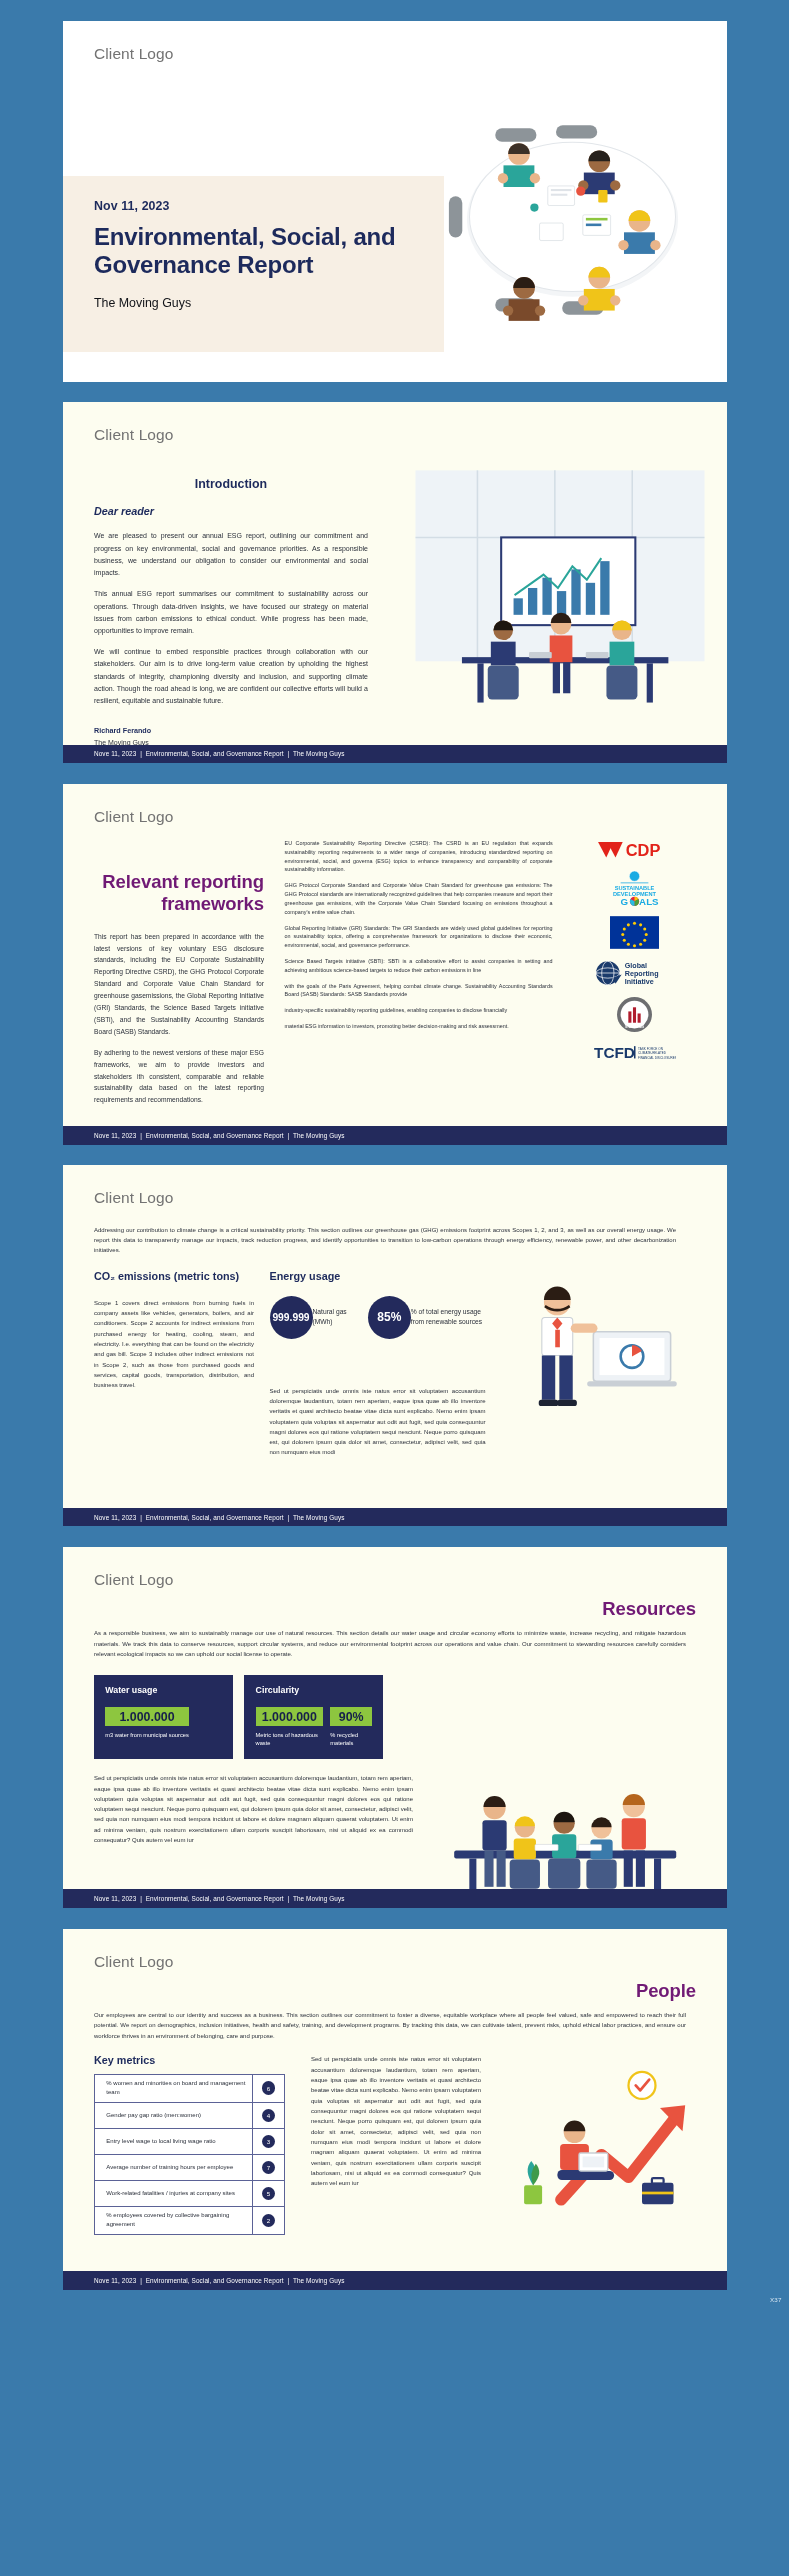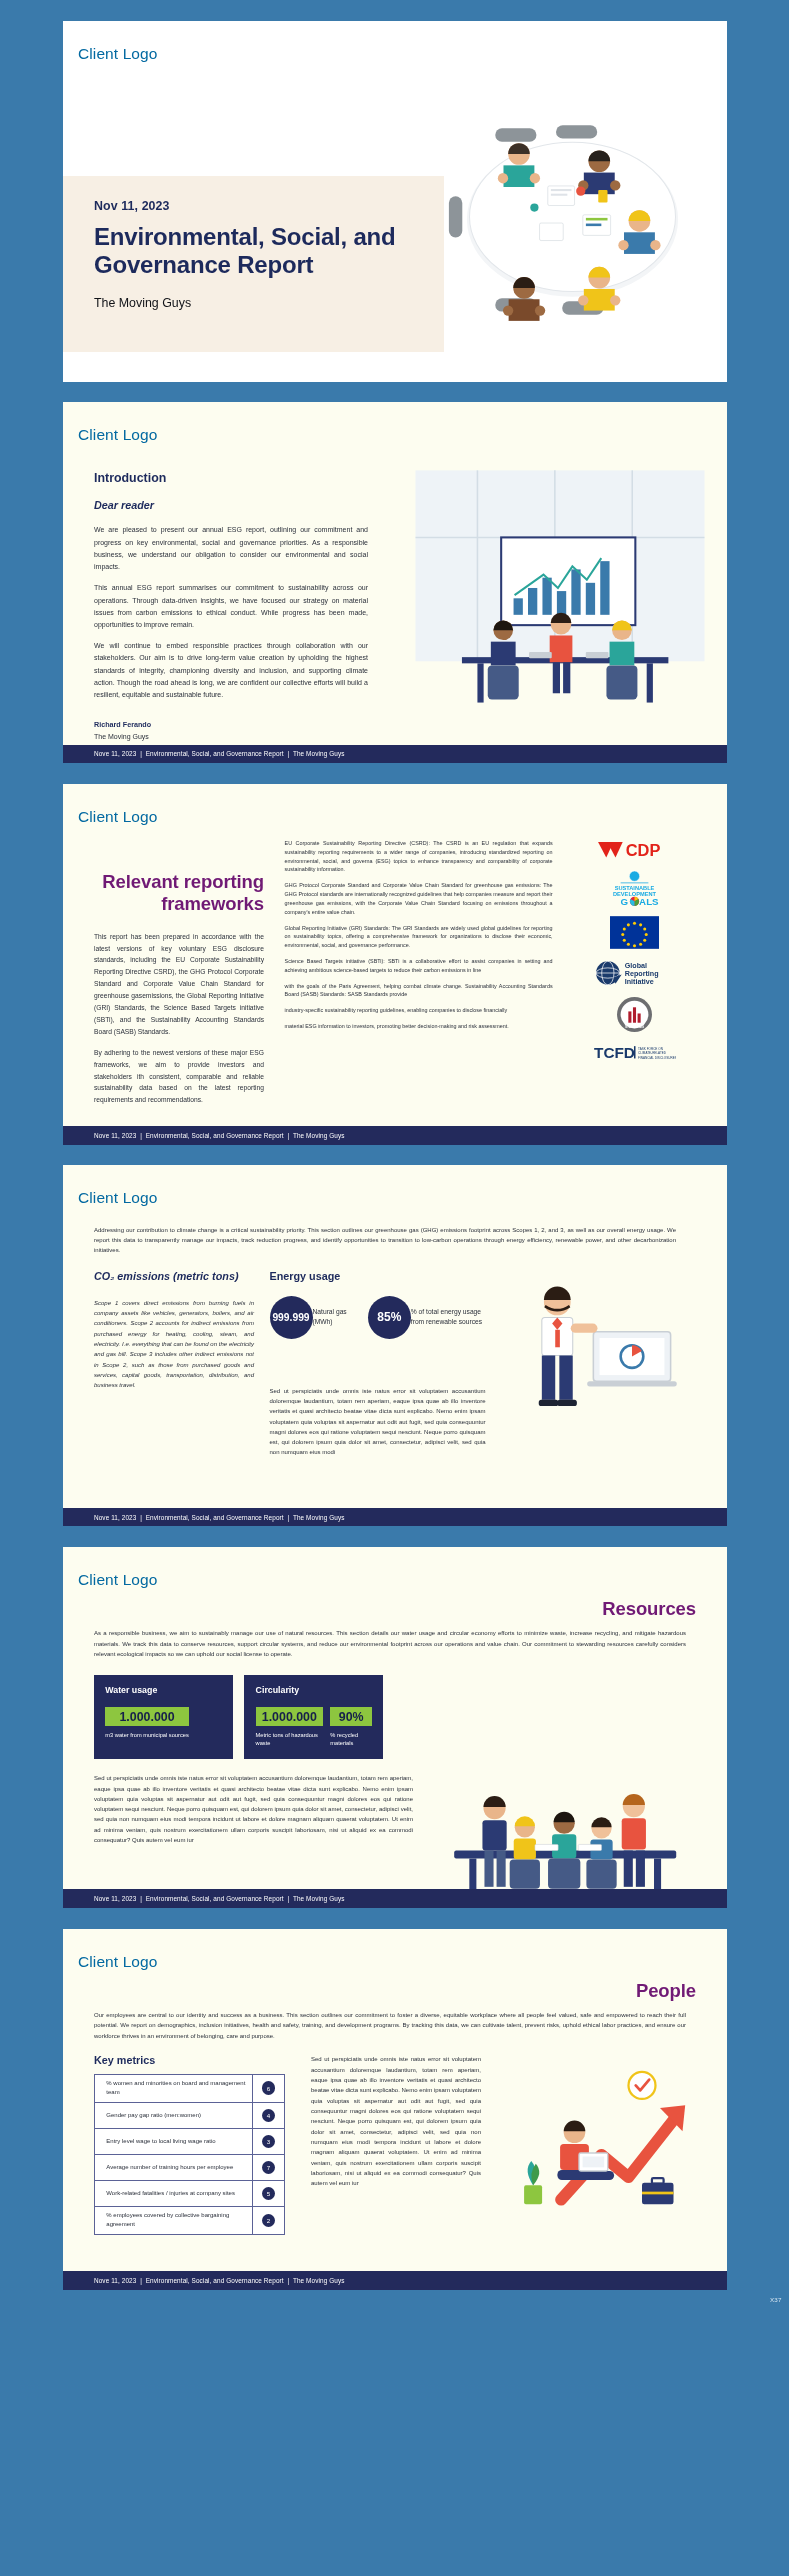--- a/index.html
+++ b/index.html
@@ -11,22 +11,22 @@
   .deck { width:790px; padding:20.6px 0 20.6px 0; display:flex; flex-direction:column; align-items:center; gap:20.6px; position:relative; }
 
   .slide {
     width:664px; background:#fdfdf0; position:relative; overflow:hidden;
     display:flex; flex-direction:column;
   }
   .slide.cover { height:361px; background:#ffffff; }
   .slide.std  { height:361px; }
 
   .logo {
-    font-size:15.5px; color:#0369a1; font-weight:400; letter-spacing:0.1px;
-    padding:24px 0 0 15px;
+    font-size:15.5px; color:#737373; font-weight:400; letter-spacing:0.1px;
+    padding:24px 0 0 31px;
   }
 
   
   .cover-band {
     position:absolute; left:0; top:155px; width:381px; height:176px;
     background:#f7efe4; z-index:3; padding:23px 0 0 31px;
   }
   .cover-date { font-size:12.4px; font-weight:700; color:#1d2a5c; letter-spacing:0.1px; }
   .cover-title { font-size:24px; line-height:1.16; font-weight:700; color:#1d2a5c; margin-top:10.3px; letter-spacing:-0.2px; }
   .cover-sub { font-size:12.4px; color:#111318; margin-top:17.5px; }
@@ -42,21 +42,21 @@
 
   .footer {
     position:absolute; left:0; bottom:0; width:100%; height:18.5px; background:#232a5c;
     display:flex; align-items:center; color:#ffffff; font-size:6.4px; padding-left:31px; letter-spacing:0.1px;
   }
   .footer span { white-space:pre; }
 
   
   .intro-wrap { display:flex; padding:15.5px 0 0 0; height:100%; }
   .intro-left { width:330px; padding:0 25px 0 31px; }
-  .intro-left .h2 { margin-top:11px; }
+  .intro-left .h2 { margin-top:17px;text-align:center; }
   .intro-left .h3 { margin-top:14.4px;font-style:italic; }
   .intro-left .body { margin-top:13.4px; }
   .sig { margin-top:17.5px; font-size:7.2px; font-weight:700; color:#1d2a5c; line-height:1.7; }
   .sig .n2 { font-weight:400; color:#2a2f3a; font-size:7px; }
   .intro-right { flex:1; position:relative; }
 
   
   .fw-wrap { display:flex; padding:11.3px 31px 0 31px; gap:20.6px; height:100%; }
   .fw-c1 { width:170px; padding-top:34px; }
   .fw-c1 .body { margin-top:15.5px; }
@@ -64,21 +64,21 @@
   .fw-c2 .body { font-size:5.4px; line-height:1.62; }
   .fw-c2 .body p + p { margin-top:7.2px; }
   .fw-c3 { flex:1; display:flex; flex-direction:column; align-items:center; gap:9.3px; padding-top:2.1px; }
 
   .logo-box { display:flex; align-items:center; justify-content:center; }
 
   
   .cl-wrap { padding:9.3px 31px 0 31px; }
   .cl-intro { margin-top:8.2px; font-size:6px; line-height:1.72; color:#2a2f3a; text-align:justify; width:582px; }
   .cl-cols { display:flex; margin-top:14.4px; gap:15.5px; }
-  .cl-left { width:160px;font-style:italic; }
+  .cl-left { width:160px; }
   .cl-mid { width:216px; }
   .cl-right { flex:1; position:relative; }
 
   .emis-table { margin-top:8.2px; border:0.8px solid #1d2a5c; width:155px; background:#ffffff; }
   .emis-row { display:flex; height:20.6px; align-items:center; border-bottom:0.6px solid #1d2a5c; }
   .emis-row:last-child { border-bottom:none; }
   .emis-k { width:70px; padding-left:10.3px; font-size:7.2px; color:#2a2f3a; }
   .emis-v { font-size:7.2px; color:#2a2f3a; }
 
   .circles { display:flex; align-items:center; margin-top:13.4px; gap:0; }

